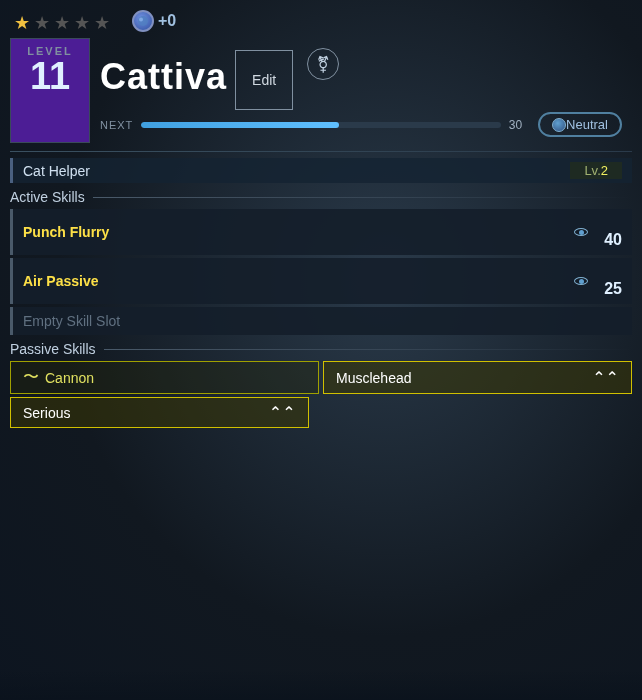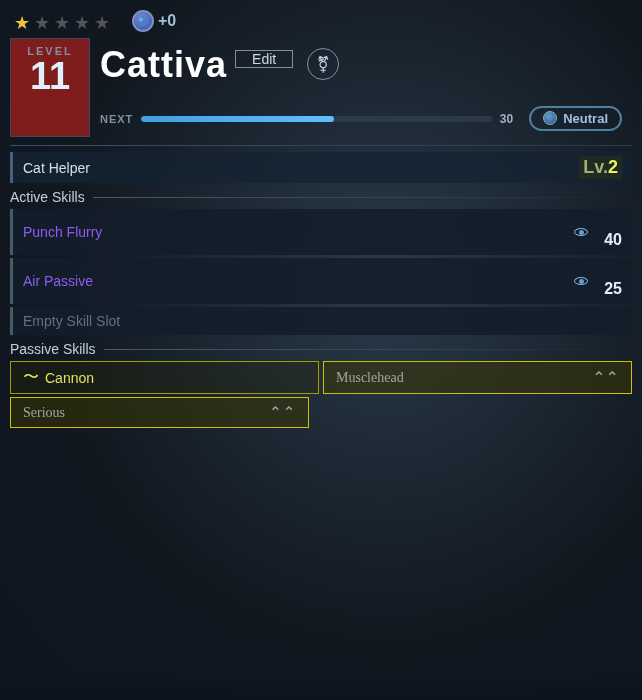--- a/index.html
+++ b/index.html
@@ -87,21 +87,21 @@
 
     
     .character-panel {
       display: flex;
       align-items: stretch;
       margin: 0 10px 8px 10px;
       gap: 0;
     }
 
     .level-box {
-      background: #7f1d1d;
+      background: #4c1d95;
       border: 1px solid #3a4a5a;
       padding: 6px 10px;
       text-align: center;
       min-width: 80px;
     }
 
     .level-label {
       font-size: 11px;
       color: #8090a0;
       letter-spacing: 2px;
@@ -128,22 +128,21 @@
       font-size: 36px;
       font-weight: bold;
       color: #ffffff;
       letter-spacing: 1px;
     }
 
     .next-bar {
       display: flex;
       align-items: center;
       gap: 8px;
-      margin-top: 20px;
-      font-weight: bold;
+      margin-top: 2px;
     }
 
     .next-label {
       font-size: 11px;
       color: #8090a0;
       letter-spacing: 1px;
     }
 
     .progress-track {
       flex: 1;
@@ -161,21 +160,21 @@
 
     .next-value {
       font-size: 12px;
       color: #a0b0c0;
     }
 
     .edit-button {
       background: transparent;
       border: 1px solid #8090a0;
       color: #d0d8e0;
-      padding: 0 16px;
+      padding: 21px 16px;
       font-size: 14px;
       cursor: pointer;
       align-self: flex-start;
       margin-top: 6px;
     }
 
     .gender-icon {
       width: 32px;
       height: 32px;
       border-radius: 50%;
@@ -191,22 +190,21 @@
     }
 
     .neutral-badge {
       background: transparent;
       border: 2px solid #5080a0;
       border-radius: 20px;
       padding: 3px 12px;
       font-size: 13px;
       color: #a0c0e0;
       display: flex;
-      align-items: flex-start;
-      gap: 6px;
+      align-items: flex-end;
       align-self: center;
       margin-left: 8px;
     }
 
     .neutral-dot {
       width: 14px;
       height: 14px;
       border-radius: 50%;
       background: radial-gradient(circle at 40% 35%, #60a0d0, #305080);
       border: 1px solid #80b0d0;
@@ -247,25 +245,24 @@
       gap: 25px;
     }
 
     .skill-name {
       font-size: 14px;
       color: #d0e0f0;
       flex: 1;
     }
 
     .skill-level {
-      font-size: 18px;
+      font-size: 13px;
       color: #f0e060;
       background: rgba(40, 50, 20, 0.5);
-      padding: 1px 4px;
-      font-weight: bold;
+      padding: 1px 14px;
     }
 
     .skill-lv-label {
       color: #a0b070;
     }
 
     .skill-lv-number {
       color: #f0f060;
     }
 
@@ -317,21 +314,22 @@
       border-left: 3px solid #4a5a6a;
       padding: 6px 10px;
       margin-bottom: 3px;
       display: flex;
       align-items: center;
       justify-content: space-between;
     }
 
     .active-skill-name {
       font-size: 14px;
-      color: #8b5cf6;
+      color: #fde047;
+      font-weight: bold;
     }
 
     .active-skill-cost {
       display: flex;
       align-items: center;
       gap: 6px;
     }
 
     .cost-eye {
       width: 14px;
@@ -379,22 +377,21 @@
 
     .passive-skill-tag.yellow {
       border-color: #a0a000;
       background: rgba(40, 40, 0, 0.3);
       color: #e0e060;
     }
 
     .passive-skill-tag.active-yellow {
       border-color: #d0c000;
       background: rgba(60, 55, 0, 0.5);
-      color: #a3a3a3;
-      font-family: Liberation Serif, serif;
+      color: #ffffff;
     }
 
     .passive-icon {
       font-size: 16px;
     }
 
     .passive-row {
       display: flex;
       gap: 4px;
       margin-bottom: 3px;

